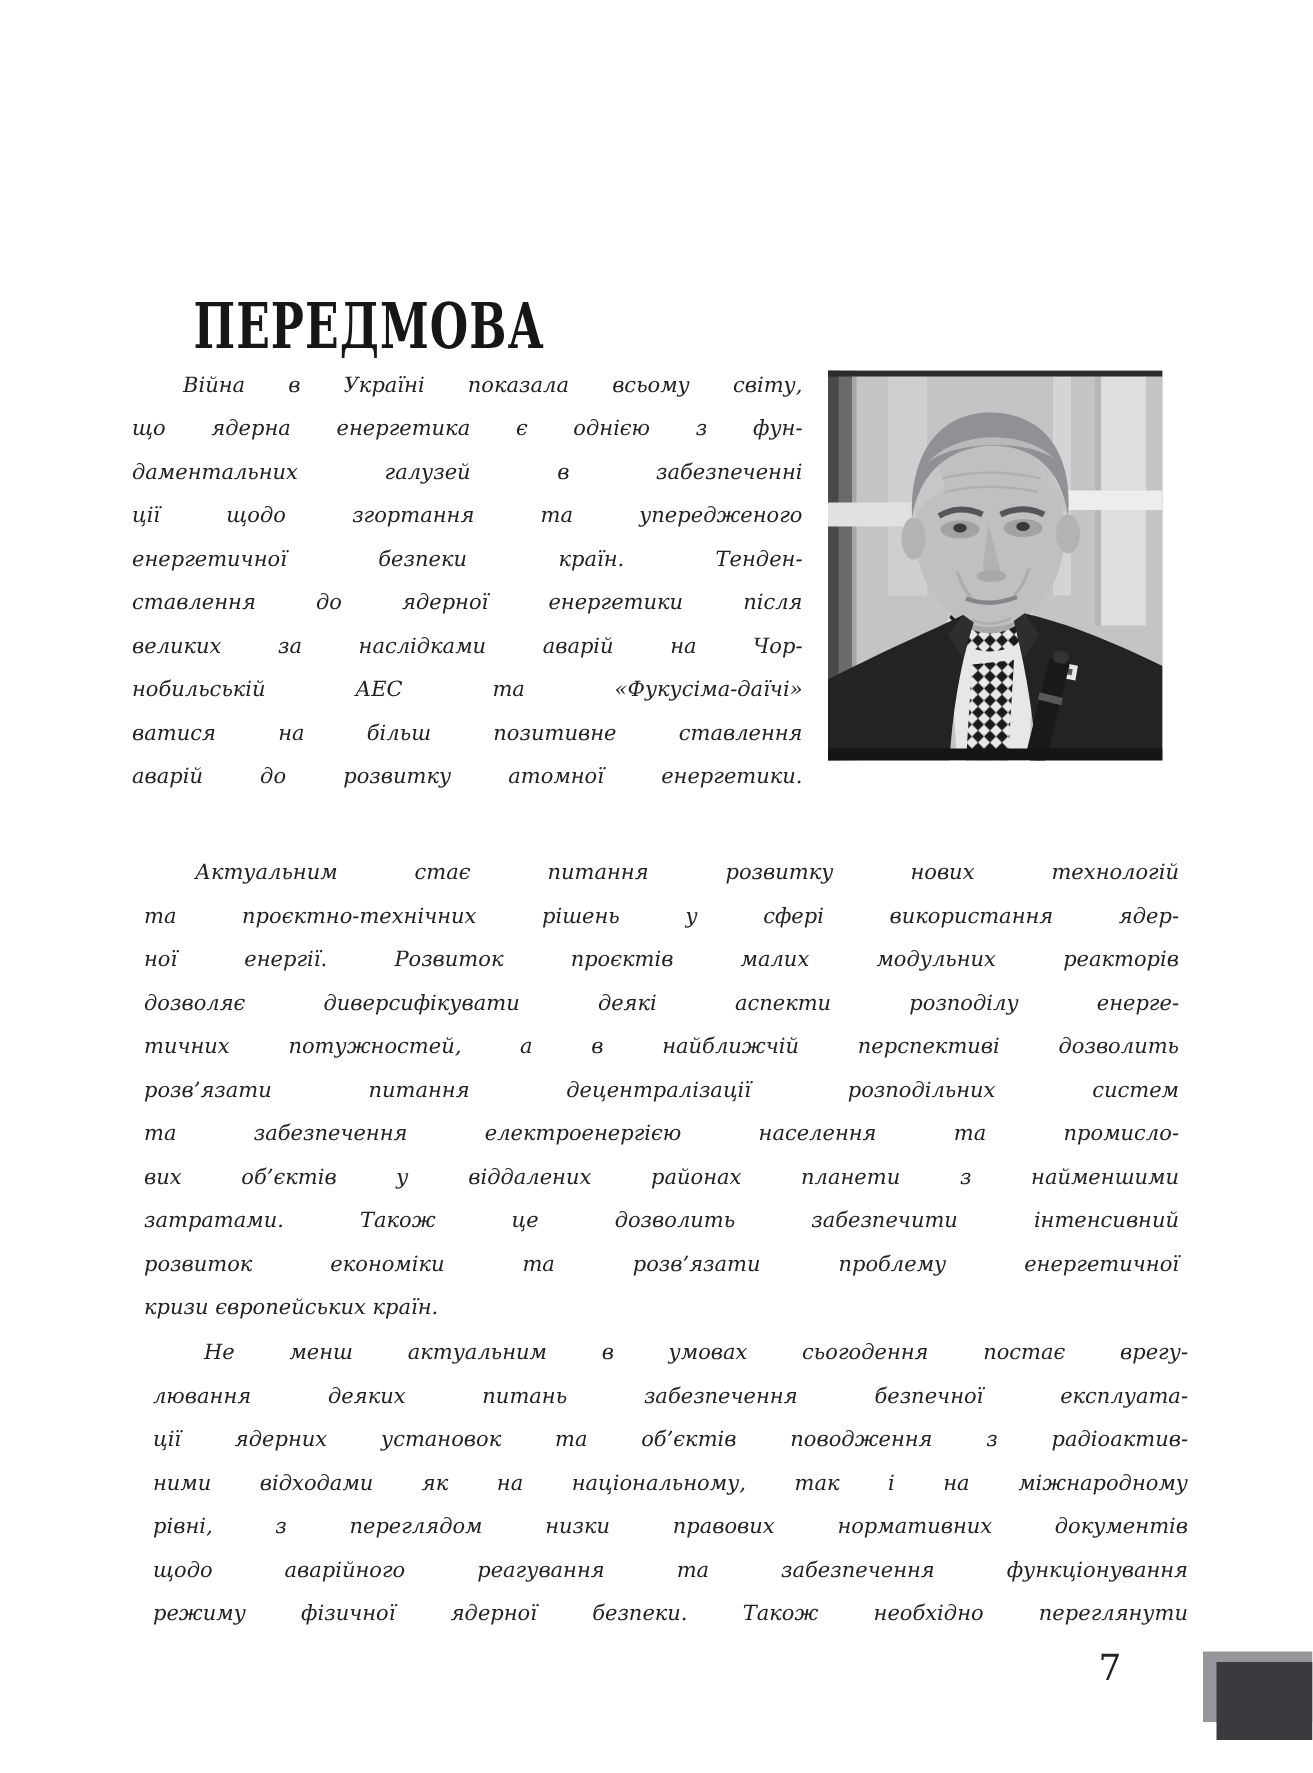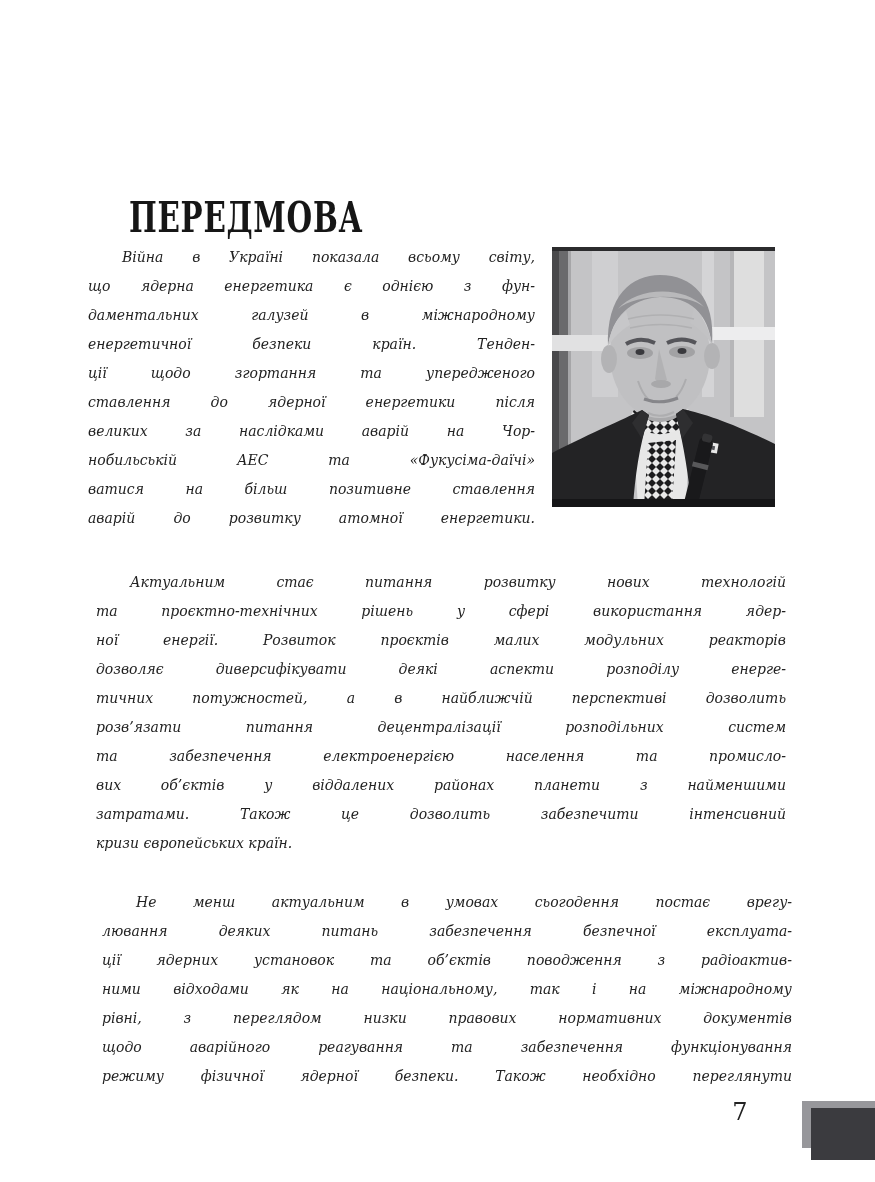--- a/index.html
+++ b/index.html
@@ -58,23 +58,23 @@
 </head>
 <body>
 
 <div class="page">
 
   <h1 class="chapter-title">ПЕРЕДМОВА</h1>
 
   <div class="par p1">
       <div class="line first">Війна в Україні показала всьому світу,</div>
       <div class="line">що ядерна енергетика є однією з фун-</div>
-      <div class="line">даментальних галузей в міжнародному</div>
+      <div class="line">даментальних галузей в забезпеченні</div>
+      <div class="line">ції щодо згортання та упередженого</div>
       <div class="line">енергетичної безпеки країн. Тенден-</div>
-      <div class="line">ції щодо згортання та упередженого</div>
       <div class="line">ставлення до ядерної енергетики після</div>
       <div class="line">великих за наслідками аварій на Чор-</div>
       <div class="line">нобильській АЕС та «Фукусіма-даїчі»</div>
       <div class="line">ватися на більш позитивне ставлення</div>
       <div class="line last">аварій до розвитку атомної енергетики.</div>
     </div>
 
   <div class="photo">
     <svg viewBox="0 0 223 260" preserveAspectRatio="none">
       <defs>
@@ -164,20 +164,21 @@
   <div class="par p2 ragged">
       <div class="line first">Актуальним стає питання розвитку нових технологій</div>
       <div class="line">та проєктно-технічних рішень у сфері використання ядер-</div>
       <div class="line">ної енергії. Розвиток проєктів малих модульних реакторів</div>
       <div class="line">дозволяє диверсифікувати деякі аспекти розподілу енерге-</div>
       <div class="line">тичних потужностей, а в найближчій перспективі дозволить</div>
       <div class="line">розв’язати питання децентралізації розподільних систем</div>
       <div class="line">та забезпечення електроенергією населення та промисло-</div>
       <div class="line">вих об’єктів у віддалених районах планети з найменшими</div>
       <div class="line">затратами. Також це дозволить забезпечити інтенсивний</div>
+      <div class="line">розвиток економіки та розв’язати проблему енергетичної</div>
       <div class="line last">кризи європейських країн.</div>
     </div>
 
   <div class="par p3">
       <div class="line first">Не менш актуальним в умовах сьогодення постає врегу-</div>
       <div class="line">лювання деяких питань забезпечення безпечної експлуата-</div>
       <div class="line">ції ядерних установок та об’єктів поводження з радіоактив-</div>
       <div class="line">ними відходами як на національному, так і на міжнародному</div>
       <div class="line">рівні, з переглядом низки правових нормативних документів</div>
       <div class="line">щодо аварійного реагування та забезпечення функціонування</div>

